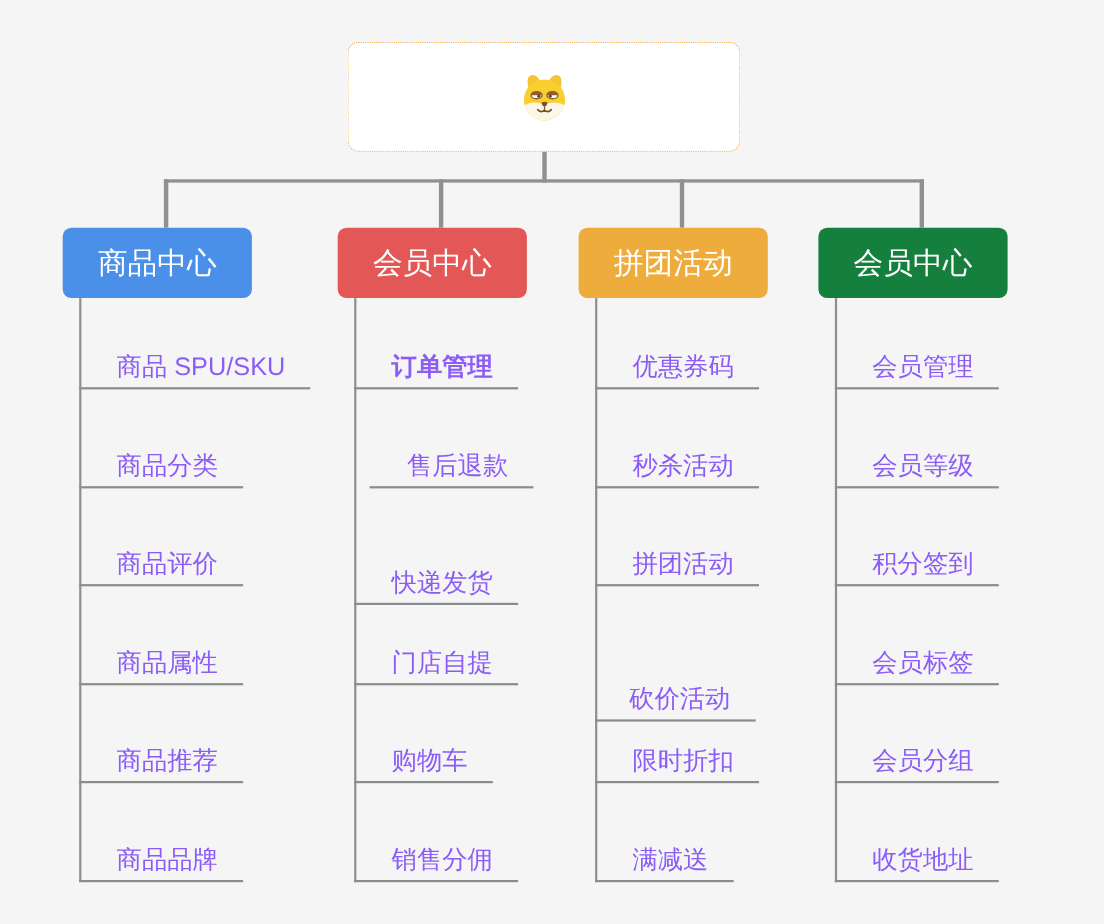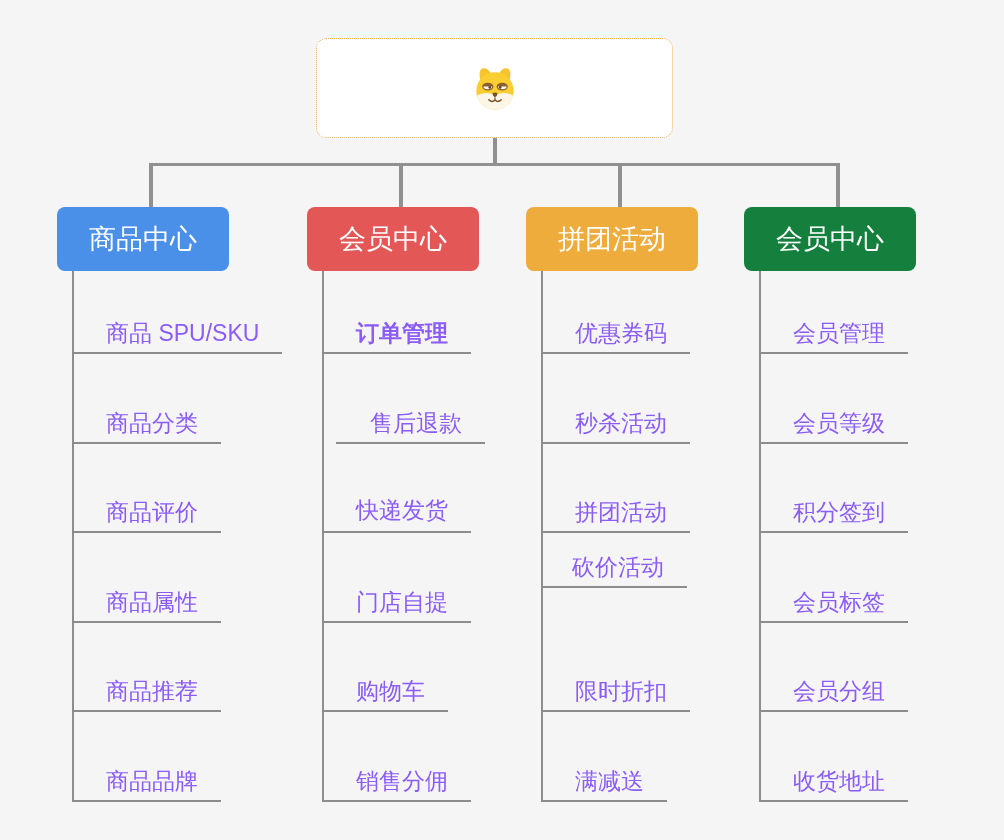--- a/index.html
+++ b/index.html
@@ -99,31 +99,31 @@
       <div class="leaf" style="left: 72px; top: 408px;">商品分类</div>
       <div class="leaf" style="left: 72px; top: 497px;">商品评价</div>
       <div class="leaf" style="left: 72px; top: 587px;">商品属性</div>
       <div class="leaf" style="left: 72px; top: 676px;">商品推荐</div>
       <div class="leaf" style="left: 72px; top: 766px;">商品品牌</div>
       <div class="line drop" style="left: 399px;"></div>
       <div class="branch-header" style="left: 307px; background: rgb(227, 88, 87);">会员中心</div>
       <div class="branch-line" style="left: 322px;"></div>
       <div class="leaf" style="left: 322px; top: 318px; font-weight: bold;">订单管理</div>
       <div class="leaf" style="left: 336px; top: 408px;">售后退款</div>
-      <div class="leaf" style="left: 322px; top: 497px; font-family: Liberation Mono, monospace;">快递发货</div>
+      <div class="leaf" style="left: 322px; top: 514px;">快递发货</div>
       <div class="leaf" style="left: 322px; top: 587px;">门店自提</div>
       <div class="leaf" style="left: 322px; top: 676px;">购物车</div>
       <div class="leaf" style="left: 322px; top: 766px;">销售分佣</div>
       <div class="line drop" style="left: 618px;"></div>
       <div class="branch-header" style="left: 526px; background: rgb(238, 172, 61);">拼团活动</div>
       <div class="branch-line" style="left: 541px;"></div>
       <div class="leaf" style="left: 541px; top: 318px;">优惠券码</div>
       <div class="leaf" style="left: 541px; top: 408px;">秒杀活动</div>
       <div class="leaf" style="left: 541px; top: 497px;">拼团活动</div>
-      <div class="leaf" style="left: 541px; top: 552px; padding-left: 31px;">砍价活动</div>
+      <div class="leaf" style="left: 541px; top: 620px; padding-left: 31px;">砍价活动</div>
       <div class="leaf" style="left: 541px; top: 676px;">限时折扣</div>
       <div class="leaf" style="left: 541px; top: 766px;">满减送</div>
       <div class="line drop" style="left: 836px;"></div>
       <div class="branch-header" style="left: 744px; background: #15803d;">会员中心</div>
       <div class="branch-line" style="left: 759px;"></div>
       <div class="leaf" style="left: 759px; top: 318px;">会员管理</div>
       <div class="leaf" style="left: 759px; top: 408px;">会员等级</div>
       <div class="leaf" style="left: 759px; top: 497px;">积分签到</div>
       <div class="leaf" style="left: 759px; top: 587px;">会员标签</div>
       <div class="leaf" style="left: 759px; top: 676px;">会员分组</div>

